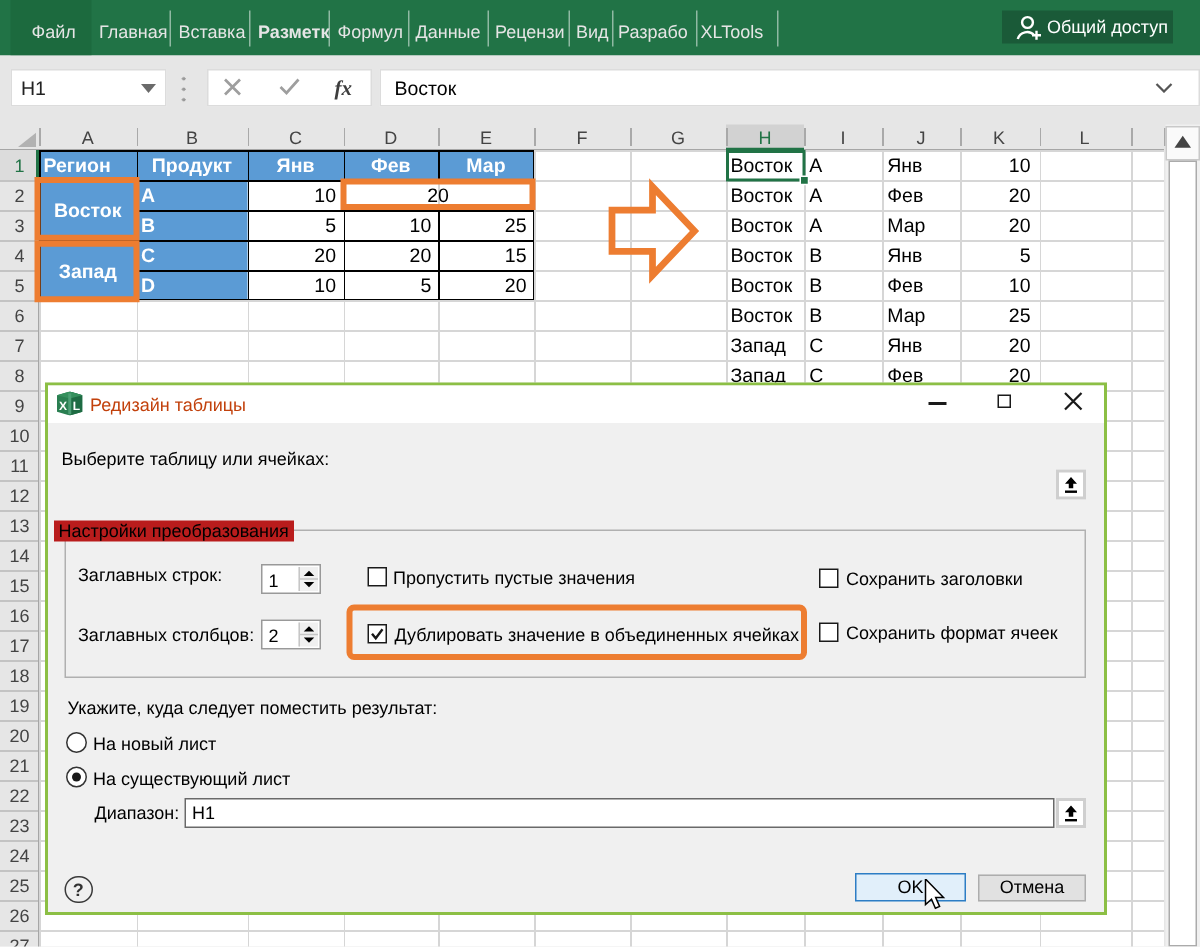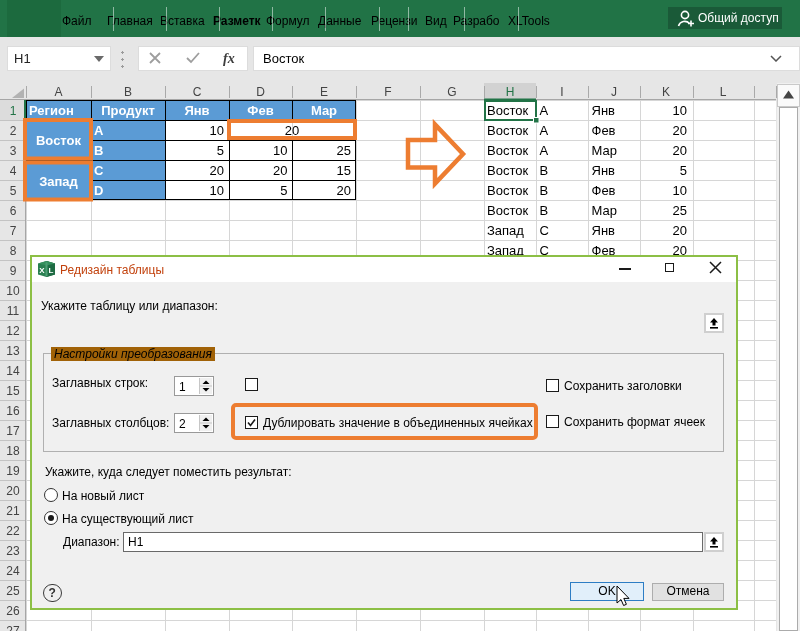--- a/index.html
+++ b/index.html
@@ -1,20 +1,20 @@
 <!DOCTYPE html>
 <html><head>
 <meta charset="utf-8">
 <style>
   html,body{margin:0;padding:0;}
   body{width:800px;height:631px;overflow:hidden;position:relative;
        font-family:"Liberation Sans", sans-serif;background:#E6E6E6;}
   
   #ribbon{position:absolute;left:0;top:0;width:800px;height:37px;background:#217346;}
-  #ribbon .tab{position:absolute;top:14px;color:#000000;font-size:12px;white-space:nowrap;margin-left:41px;}
+  #ribbon .tab{position:absolute;top:14px;color:#e5e5e5;font-size:12px;white-space:nowrap;}
   #ribbon .sep{position:absolute;top:7px;width:1px;height:24px;background:rgba(255,255,255,.5);}
   #share{position:absolute;left:668px;top:7px;width:114px;height:22px;background:#1A5A38;
          color:#fff;font-size:12px;}
   #share span{position:absolute;left:30px;top:4px;white-space:nowrap;}
   
   #fstrip{position:absolute;left:0;top:37px;width:800px;height:39px;background:#E6E6E6;}
   .wbox{position:absolute;top:9px;height:25px;background:#fff;border:1px solid #DCDCDC;box-sizing:border-box;}
   #namebox{left:7px;width:104px;}
   #fxbox{left:138px;width:110px;}
   #fmlbox{left:253px;width:547px;}
@@ -218,43 +218,44 @@
     <text x="4" y="12" font-size="8" font-weight="bold" fill="#fff" text-anchor="middle" font-family="Liberation Sans">X</text>
     <text x="13" y="12" font-size="8" font-weight="bold" fill="#fff" text-anchor="middle" font-family="Liberation Sans">L</text>
   </svg>
   <span class="lbl" style="left:28px;top:6px;color:#c2410c;">Редизайн таблицы</span>
   <div style="position:absolute;left:587px;top:11px;width:12px;height:1.5px;background:#1a1a1a;"></div>
   <div style="position:absolute;left:632.5px;top:5.5px;width:7px;height:7px;border:1.5px solid #1a1a1a;"></div>
   <svg width="13" height="13" style="position:absolute;left:677px;top:4px;">
       <path d="M1 1 L12 12 M12 1 L1 12" stroke="#1a1a1a" stroke-width="1.5"></path>
     </svg>
 
-  <span class="lbl" style="left:9px;top:42px;">Укажите таблицу или диапазон:</span>
+  <span class="lbl" style="left:9px;top:42px;">Выберите таблицу или ячейках:</span>
   <div class="upbtn" style="left:672px;top:56px;">
     <svg width="16" height="16" viewBox="0 0 16 16">
         <path d="M8 3 L12 7.5 H9.5 V10.5 H6.5 V7.5 H4 Z" fill="#000"></path>
         <rect x="4" y="12" width="8" height="1.6" fill="#000"></rect>
       </svg>
   </div>
 
   <div style="position:absolute;left:11px;top:96px;width:679px;height:97px;border:1px solid #B0B0B0;"></div>
-  <span class="lbl" style="left:19px;top:90px;background:#a16207;padding:0 3px;font-style:italic;">Настройки преобразования</span>
+  <span class="lbl" style="left:4px;top:90px;background:#b91c1c;padding:0 3px;">Настройки преобразования</span>
 
   <span class="lbl" style="left:20px;top:118.5px;">Заглавных строк:</span>
   <div class="spin" style="left:142px;top:119px;">
       <span style="position:absolute;left:4px;top:3px;">1</span>
     <div style="position:absolute;right:1px;top:1px;width:12px;height:16px;background:#F0F0F0;border-left:1px solid #C6C6C6;">
       <svg width="12" height="16">
           <polygon points="2.5,6 9.5,6 6,2.5" fill="#000"></polygon>
           <polygon points="2.5,10 9.5,10 6,13.5" fill="#000"></polygon>
           <line x1="0" y1="8" x2="12" y2="8" stroke="#C6C6C6"></line>
         </svg>
     </div>
   </div>
   <div class="cb" style="left:213px;top:121px;"></div>
+  <span class="lbl" style="left:230px;top:121px;">Пропустить пустые значения</span>
   <div class="cb" style="left:514px;top:122px;"></div>
   <span class="lbl" style="left:532px;top:122px;">Сохранить заголовки</span>
 
   <span class="lbl" style="left:20px;top:159px;">Заглавных столбцов:</span>
   <div class="spin" style="left:142px;top:156px;">
       <span style="position:absolute;left:4px;top:3px;">2</span>
     <div style="position:absolute;right:1px;top:1px;width:12px;height:16px;background:#F0F0F0;border-left:1px solid #C6C6C6;">
       <svg width="12" height="16">
           <polygon points="2.5,6 9.5,6 6,2.5" fill="#000"></polygon>
           <polygon points="2.5,10 9.5,10 6,13.5" fill="#000"></polygon>

